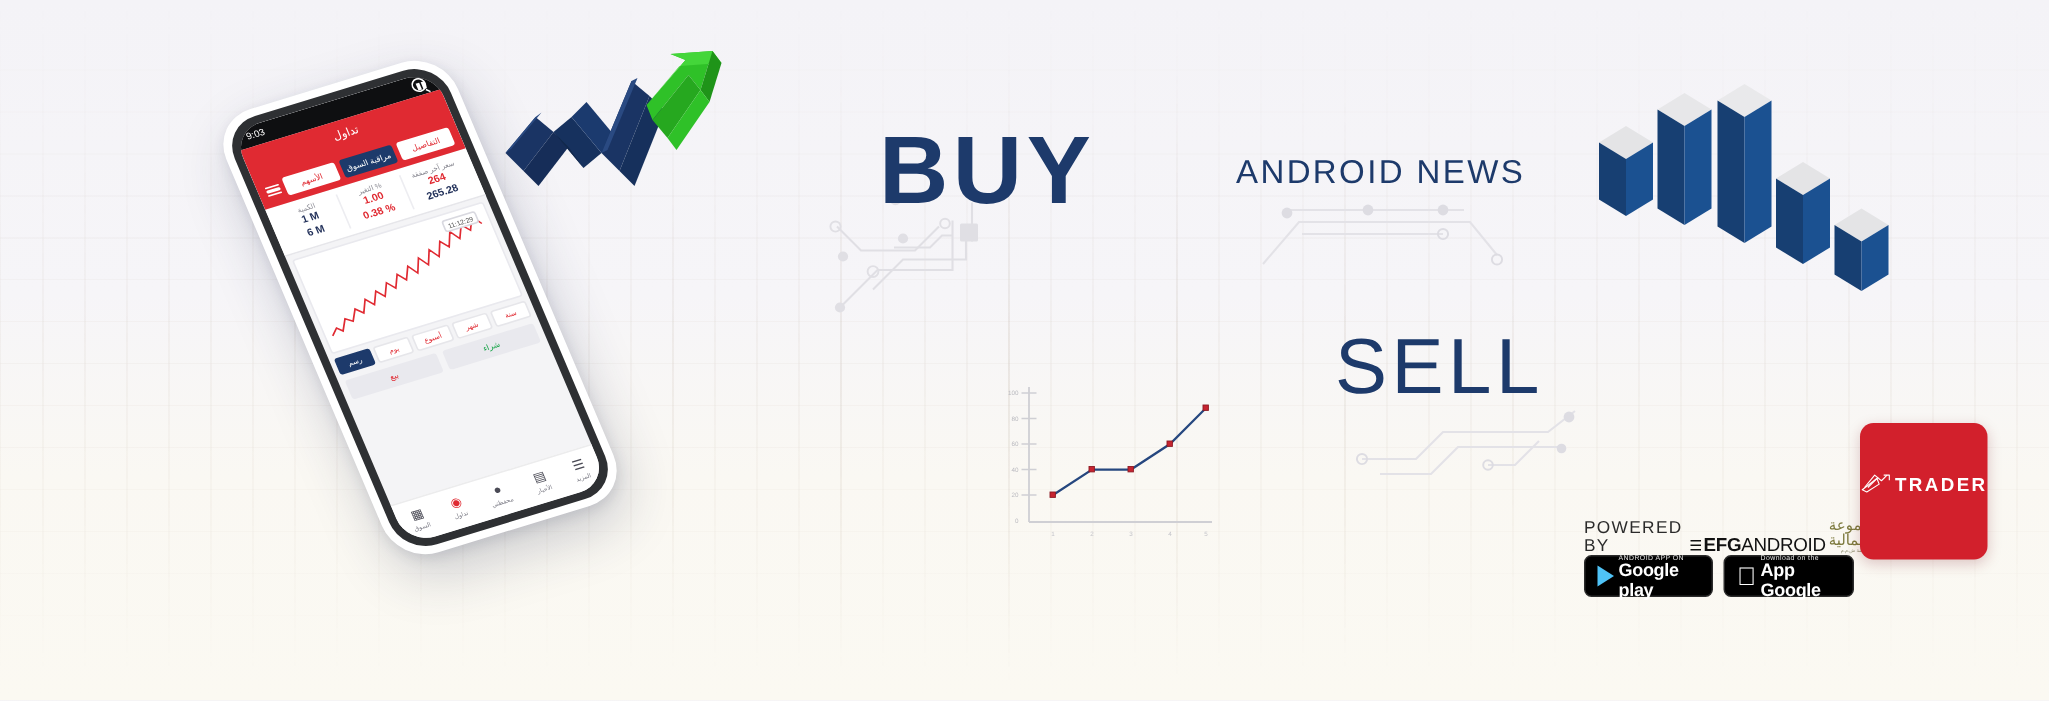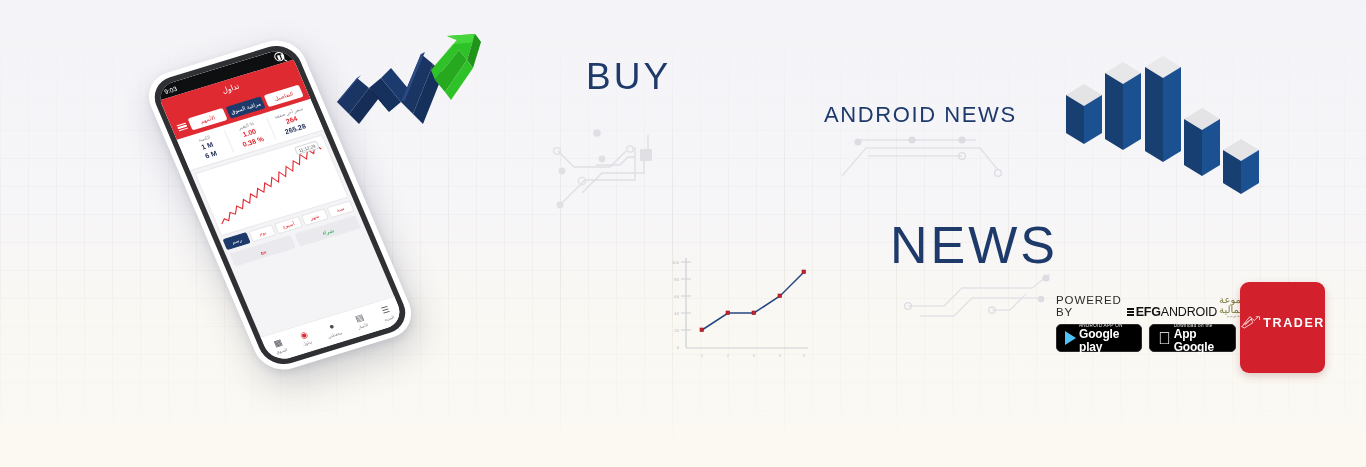--- a/index.html
+++ b/index.html
@@ -30,21 +30,21 @@
       repeating-linear-gradient(90deg, rgba(160,140,120,.10) 0 1px, transparent 1px 112px);
     -webkit-mask-image:radial-gradient(ellipse 520px 260px at 700px 250px, rgba(0,0,0,.9), rgba(0,0,0,0) 80%);
             mask-image:radial-gradient(ellipse 520px 260px at 700px 250px, rgba(0,0,0,.9), rgba(0,0,0,0) 80%);
     pointer-events:none;
   }
 
   
   .word{
     position:absolute;color:#1d3a6b;letter-spacing:.5px;white-space:nowrap;
   }
-  #buy-label{left:586px;top:56px;font-size:37px;letter-spacing:3px;font-weight:400;}
+  #buy-label{left:586px;top:76px;font-size:64px;letter-spacing:3px;font-weight:700;}
   #sell-label{left:890px;top:215px;font-size:52px;letter-spacing:3px;font-weight:400;}
   #market-news-label{left:824px;top:102px;font-size:22px;letter-spacing:1.6px;font-weight:400;}
 
   
   #phone-wrap{position:absolute;left:205px;top:55px;width:280px;height:275px;}
   #phone{
     position:absolute;left:0;top:0;width:150px;height:300px;
     transform:rotate(-23deg) skewY(6deg) scale(1.07);
     transform-origin:50% 50%;
   }
@@ -100,21 +100,21 @@
   #line-chart{position:absolute;left:668px;top:252px;width:145px;height:112px;}
 
   
   .circuit{position:absolute;}
   #circuit-1{left:540px;top:125px;width:130px;height:90px;}
   #circuit-2{left:838px;top:130px;width:165px;height:55px;}
   #circuit-3{left:900px;top:272px;width:165px;height:50px;}
 
   
   #powered-block{position:absolute;left:1056px;top:300px;width:180px;}
-  .pw-row{display:flex;align-items:flex-end;gap:5px;height:18px;}
+  .pw-row{display:flex;align-items:flex-start;gap:5px;height:18px;margin-top:46px;}
   .pw-text{font-size:11.5px;color:#2b2b2b;letter-spacing:.9px;}
   .efg{display:flex;align-items:flex-end;gap:2px;}
   .efg-bars{display:flex;flex-direction:column;gap:1.4px;padding-bottom:2px;}
   .efg-bars i{display:block;width:7px;height:1.6px;background:#111;}
   .efg-name{font-size:12.5px;color:#111;letter-spacing:-.2px;font-weight:bold;line-height:1;}
   .efg-name .light{font-weight:400;}
   .efg-ar{display:flex;flex-direction:column;align-items:flex-end;line-height:1;}
   .efg-ar .ar-main{font-size:10px;color:#7d7a3e;letter-spacing:-.5px;}
   .efg-ar .ar-sub{font-size:3.2px;color:#8a8a6a;}
   .badges{display:flex;gap:7px;margin-top:6px;}
@@ -192,21 +192,21 @@
       <circle cx="146" cy="6" r="3.6"></circle>
         <circle cx="141" cy="27" r="3.2"></circle>
     </g>
     <g fill="none" stroke="#dddce2" stroke-width="1.3">
       <circle cx="8" cy="34" r="3.4"></circle>
         <circle cx="92" cy="38" r="3.2"></circle>
     </g>
   </svg>
 
   <div class="word" id="buy-label">BUY</div>
-  <div class="word" id="sell-label">NEWS</div>
+  <div class="word" id="sell-label">SELL</div>
   <div class="word" id="market-news-label">ANDROID NEWS</div>
 
   <div id="phone-wrap">
     <div id="phone">
       <div class="phone-outer"></div>
       <div class="phone-body">
         <div class="phone-screen">
 
           <div class="st-bar">
             <span>9:03</span>

